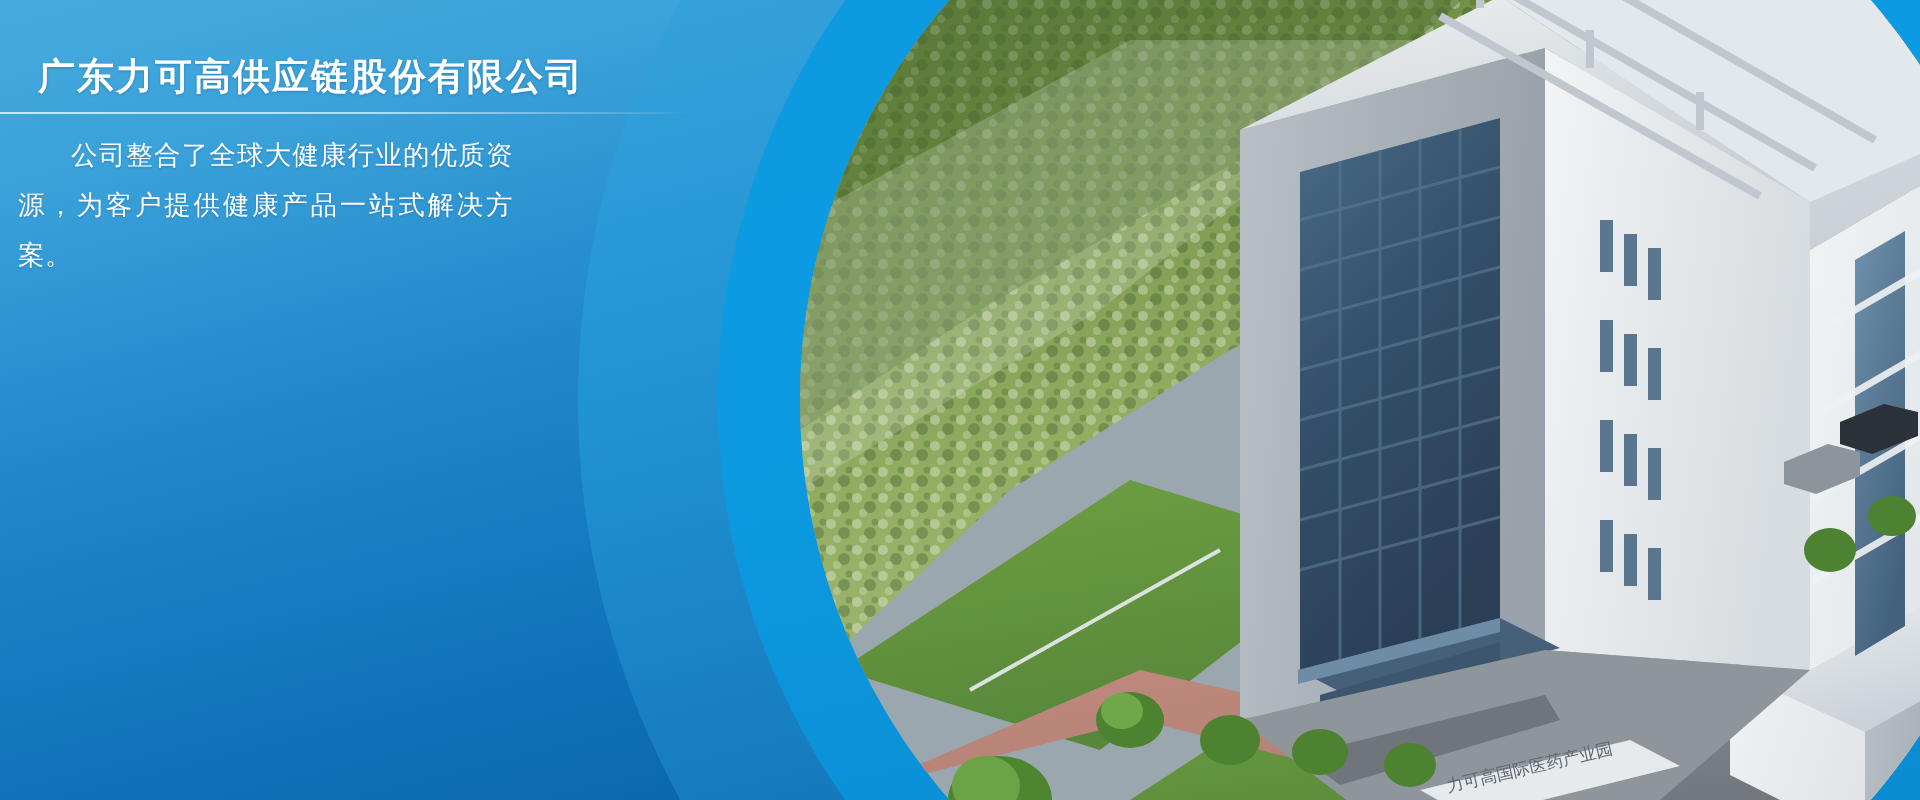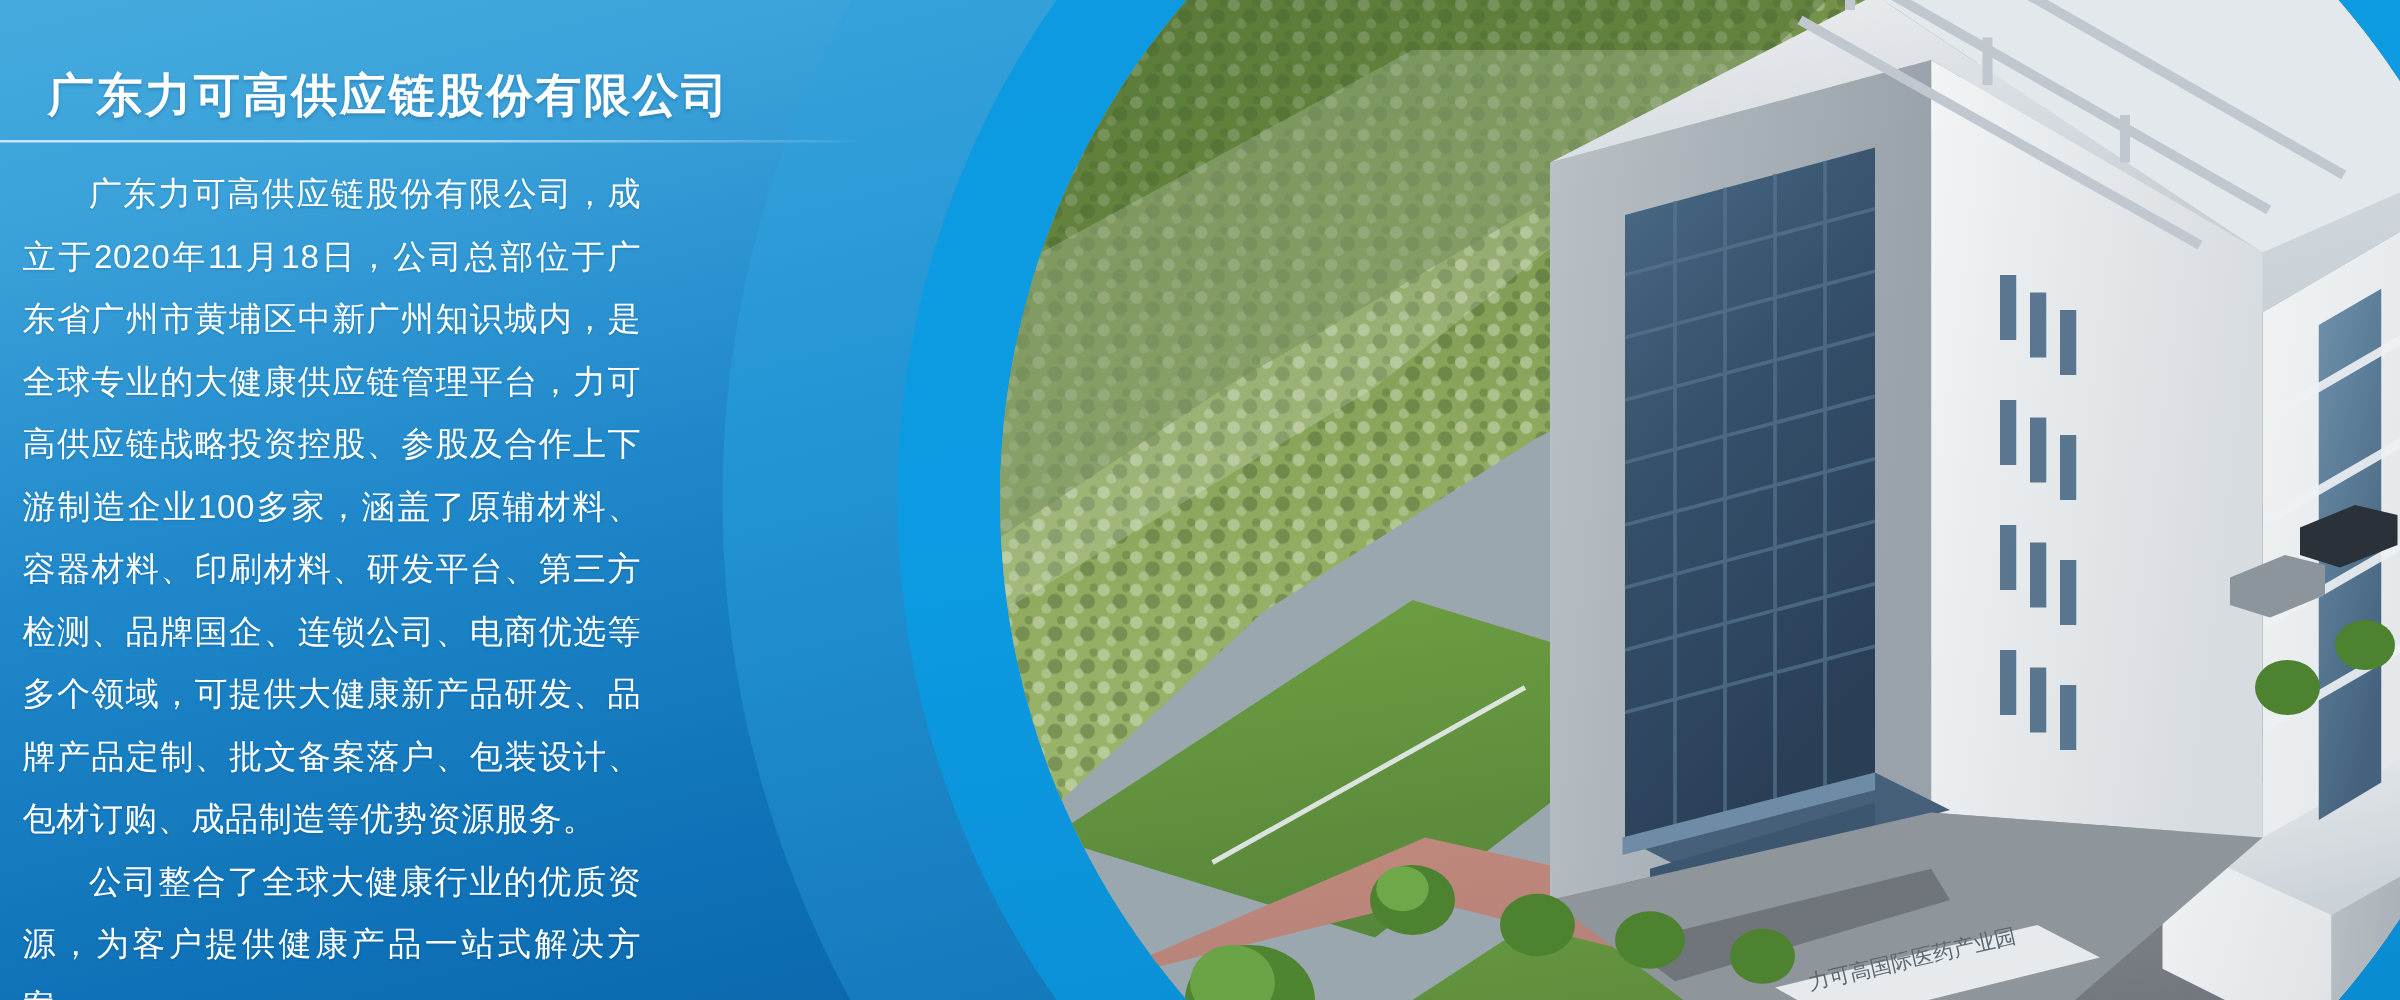--- a/index.html
+++ b/index.html
@@ -400,18 +400,17 @@
       </g>
 
       <rect x="0" y="1020" width="1220" height="200" fill="url(#hazeGrad)"></rect>
     </svg>
   </div>
 
   <div class="text-col">
     <div class="title">广东力可高供应链股份有限公司</div>
     <div class="divider"></div>
     <div class="body-text">
-      <p>广东力可高供应链股份有限公司，成立于2020年11月18日，公司总部位于广东省广州市黄埔区中新广州知识城内，是全球专业的大健康供应链管理平台，力可高供应链战略投资控股、参股及合作上下游制造企业100多家，涵盖了原辅材料、容器材料、印刷材料、研发平台、第三方检测、品牌国企、连锁公司、电商优选等多个领域，可提供大健康新产品研发、品牌产品定制、批文备案落户、包装设计、包材订购、成品制造等优势资源服务。</p>
       <p>公司整合了全球大健康行业的优质资源，为客户提供健康产品一站式解决方案。</p>
     </div>
   </div>
 
 </div>
 
 </body></html>

